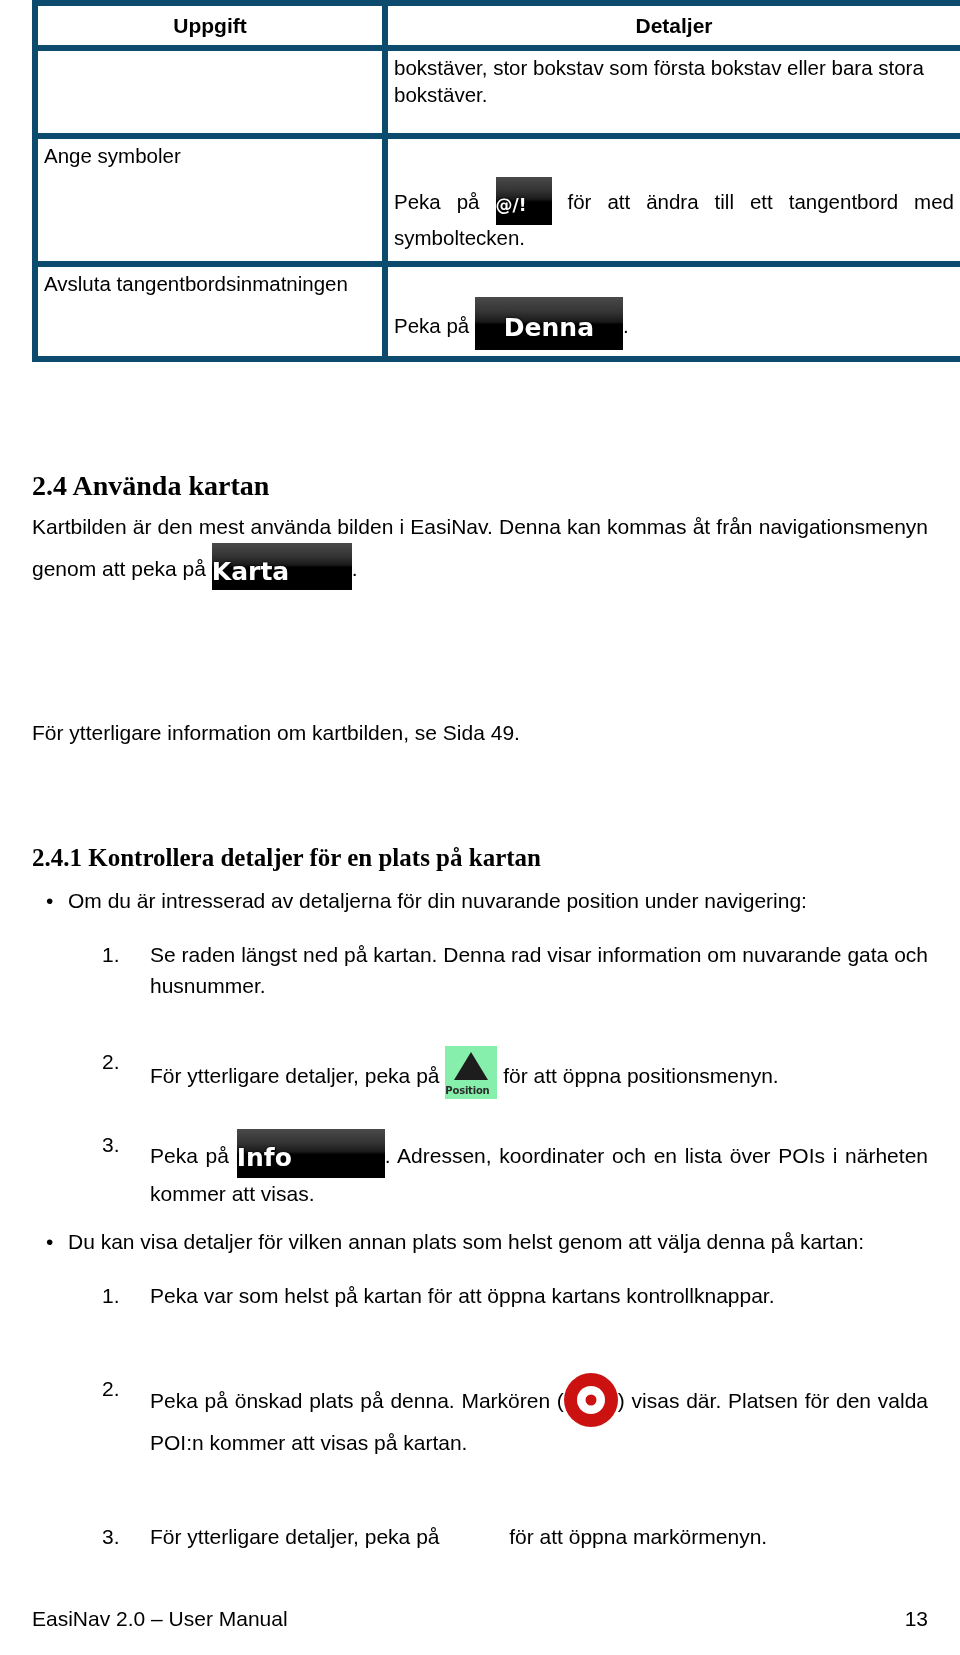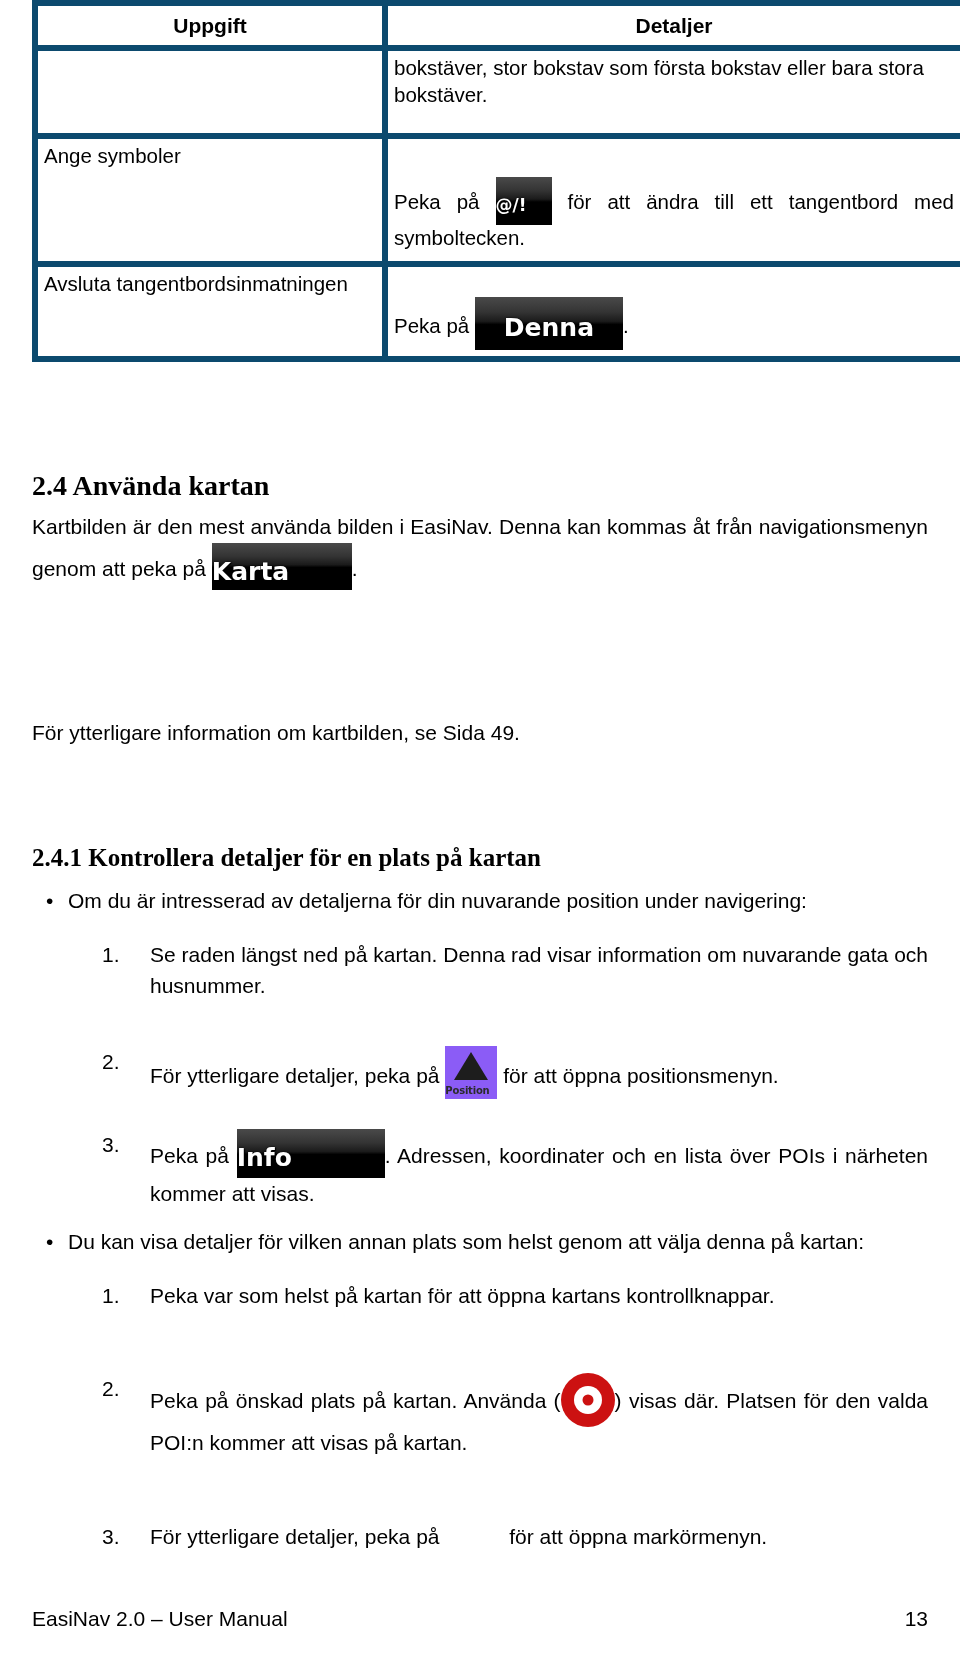--- a/index.html
+++ b/index.html
@@ -117,21 +117,21 @@
     font-size: 25px;
     line-height: 58px;
   }
 
   
   .btn-position {
     display: inline-block;
     vertical-align: -16px;
     width: 52px;
     height: 53px;
-    background: #8b5cf6;
+    background: #86efac;
     position: relative;
     overflow: hidden;
   }
   .btn-position .pos-arrow {
     position: absolute;
     left: 50%;
     top: 6px;
     transform: translateX(-50%);
     width: 0; height: 0;
     border-left: 17px solid transparent;
@@ -384,21 +384,21 @@
   <div class="num-row indent2">
     <div class="num-mark">1.</div>
     <div class="num-body nojust">Peka var som helst på kartan för att öppna kartans kontrollknappar.</div>
   </div>
 
   <div class="gap-xl"></div>
 
   <div class="num-row indent2">
     <div class="num-mark">2.</div>
     <div class="num-body">
-      <span>Peka på önskad plats på kartan. Använda (</span><span class="marker-icon"></span><span>) visas där. Platsen för den valda POI:n kommer att visas på kartan.</span>
+      <span>Peka på önskad plats på denna. Markören (</span><span class="marker-icon"></span><span>) visas där. Platsen för den valda POI:n kommer att visas på kartan.</span>
     </div>
   </div>
 
   <div class="gap-xl"></div>
 
   <div class="num-row indent2">
     <div class="num-mark">3.</div>
     <div class="num-body nojust">
       <span>För ytterligare detaljer, peka på</span>
       <span style="display:inline-block;width:58px;"></span>

